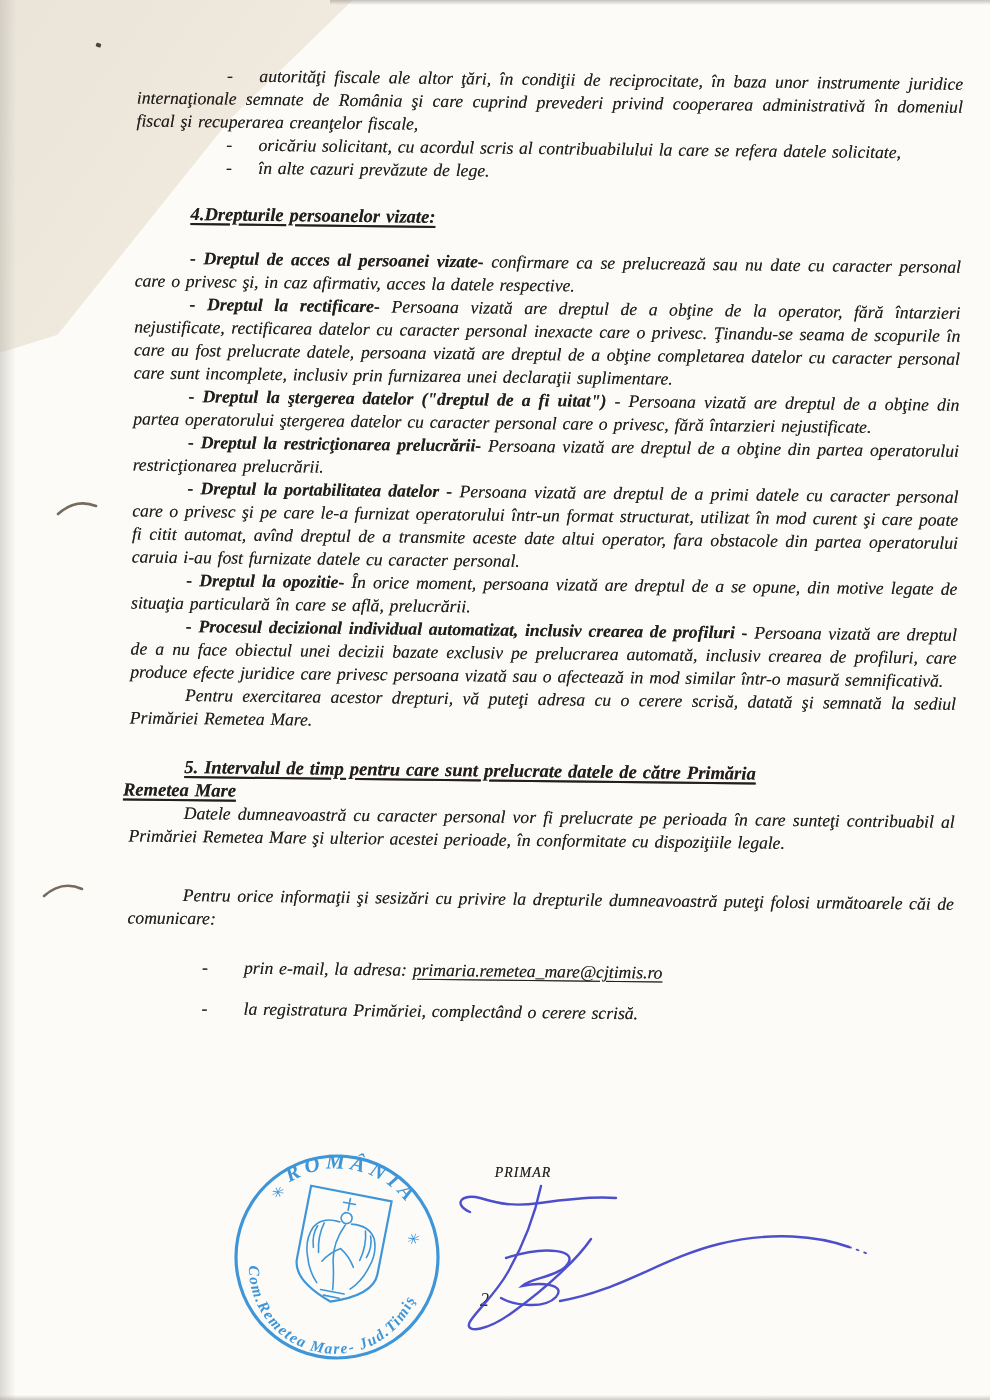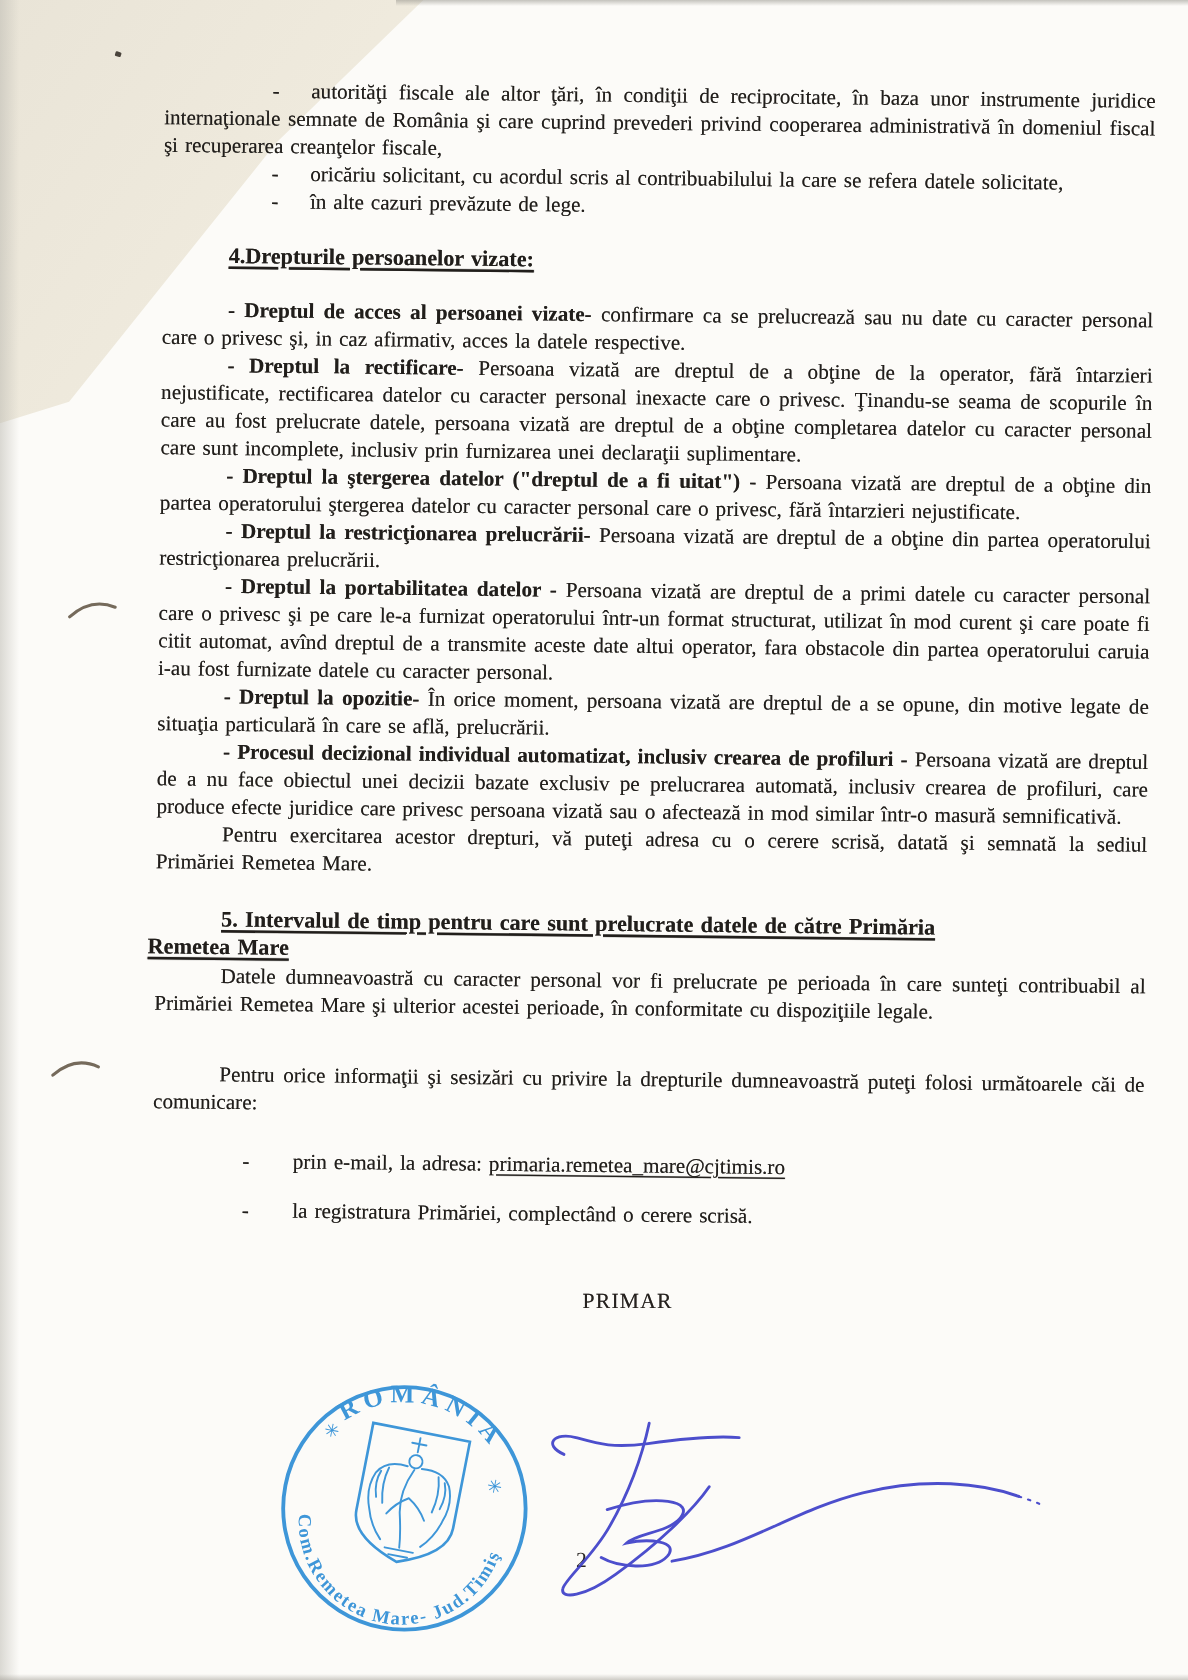--- a/index.html
+++ b/index.html
@@ -1,21 +1,21 @@
 <!DOCTYPE html>
 <html><head>
 <meta charset="utf-8">
 <style>
   html,body{margin:0;padding:0;}
   body{
     width:990px;height:1400px;overflow:hidden;position:relative;
     background:#fcfbf8;
     font-family:"Liberation Serif","DejaVu Serif",serif;
   }
-  .page{position:absolute;inset:0;}
+  .page{position:absolute;inset:0;font-style:italic;}
   
   .corner-fold{
     position:absolute;left:0;top:0;width:360px;height:360px;z-index:1;
     background:linear-gradient(125deg,#e9e4d7 0%,#efeadd 55%,#f3efe4 100%);
     clip-path:polygon(0 0,98% 0,64% 33%,16% 93%,0 98%);
   }
   .edge-left{
     position:absolute;left:0;top:0;width:16px;height:1400px;z-index:1;
     background:linear-gradient(90deg,rgba(190,188,180,.55),rgba(190,188,180,0));
   }
@@ -48,22 +48,22 @@
          text-decoration:underline; text-decoration-thickness:2px; text-underline-offset:3px;}
   .h5l2{ display:inline-block; margin-left:-6px;
          text-decoration:underline; text-decoration-thickness:2px; text-underline-offset:3px;}
   .gap36{ margin-top:36px; }
   .contact{ padding-left:75px; margin-top:26px; text-indent:0; }
   .contact + .contact{ margin-top:18px; }
   .dash{ display:inline-block; width:42px; }
   .u{ text-decoration:underline; text-underline-offset:3px; }
   
   .sigblock{
-    position:absolute; left:373px; top:1072px; width:300px; z-index:2;
-    text-align:center; font-size:18px; line-height:25px; color:#26221f;
+    position:absolute; left:373px; top:1160px; width:300px; z-index:2;
+    text-align:center; font-size:14px; line-height:25px; color:#26221f;
     letter-spacing:1px; text-shadow:0 0 .5px rgba(33,30,27,.6);
   }
   .pagenum{
     position:absolute; left:480px; top:1290px; z-index:2;
     font-size:18px; color:#2a2723;
   }
   .overlay{ position:absolute; left:0; top:0; z-index:3; pointer-events:none; }
 </style>
 </head>
 <body>

